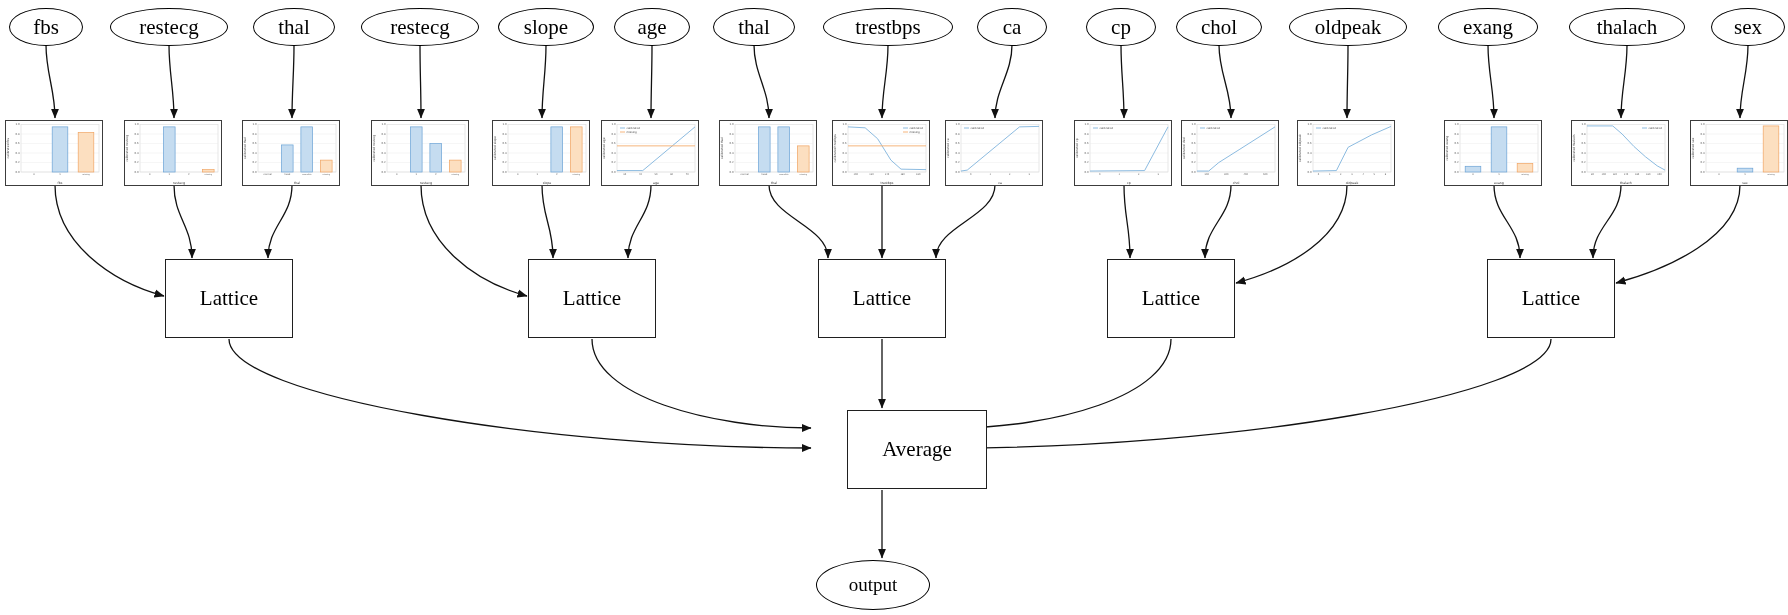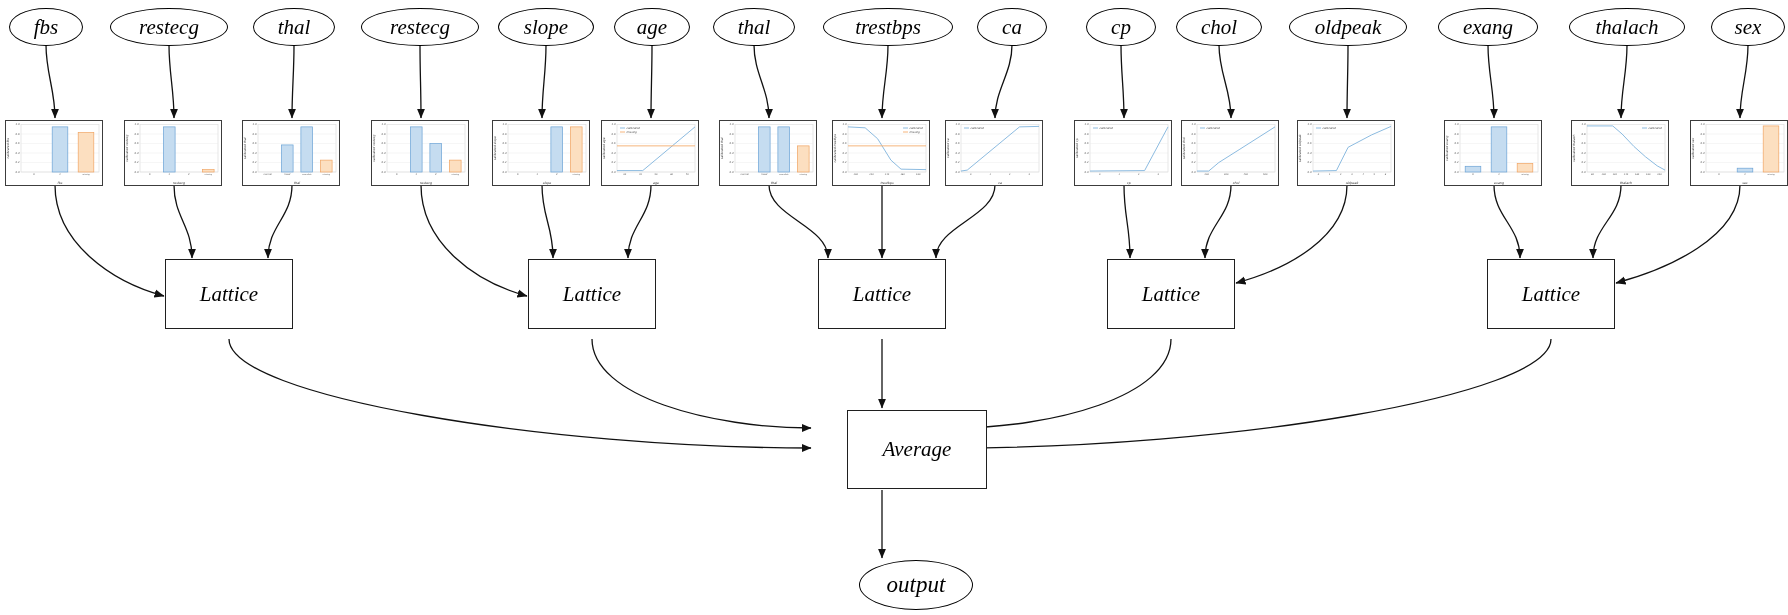--- a/index.html
+++ b/index.html
@@ -1,25 +1,25 @@
 <!DOCTYPE html>
 <html><head>
 <meta charset="utf-8">
 <style>
   html,body{margin:0;padding:0;background:#ffffff;}
   #canvas{position:relative;width:1788px;height:615px;background:#ffffff;overflow:hidden;
-          font-family:"Liberation Serif","DejaVu Serif",serif;font-style:italic;}
+          font-family:"Liberation Serif","DejaVu Serif",serif;}
   #edges{position:absolute;left:0;top:0;z-index:1;}
   .node{position:absolute;display:flex;align-items:center;justify-content:center;
         background:#ffffff;color:#000;z-index:2;box-sizing:border-box;}
   .ellipse{border:1.4px solid #000;border-radius:50%;font-size:21px;height:38px;top:8px;}
   .box{border:1.4px solid #1f1f1f;font-size:21px;}
-  .lattice{width:128px;height:70px;top:259px;}
+  .lattice{width:128px;height:79px;top:259px;}
   .average{width:140px;height:79px;top:410px;left:812px;margin-left:35px;}
-  .outputEllipse{border:1.3px solid #000;border-radius:50%;width:114px;height:50px;top:560px;left:859px;font-size:23px;}
+  .outputEllipse{border:1.3px solid #000;border-radius:50%;width:114px;height:50px;top:560px;left:816px;font-size:19px;}
   .thumb{position:absolute;top:120px;width:96px;height:64px;background:#fff;
          border:1.6px solid #3c3c3c;z-index:2;box-sizing:content-box;}
   .thumb svg{display:block;}
 </style>
 </head>
 <body>
 
 <div id="canvas">
   <svg id="edges" width="1788" height="615">
     <defs>

